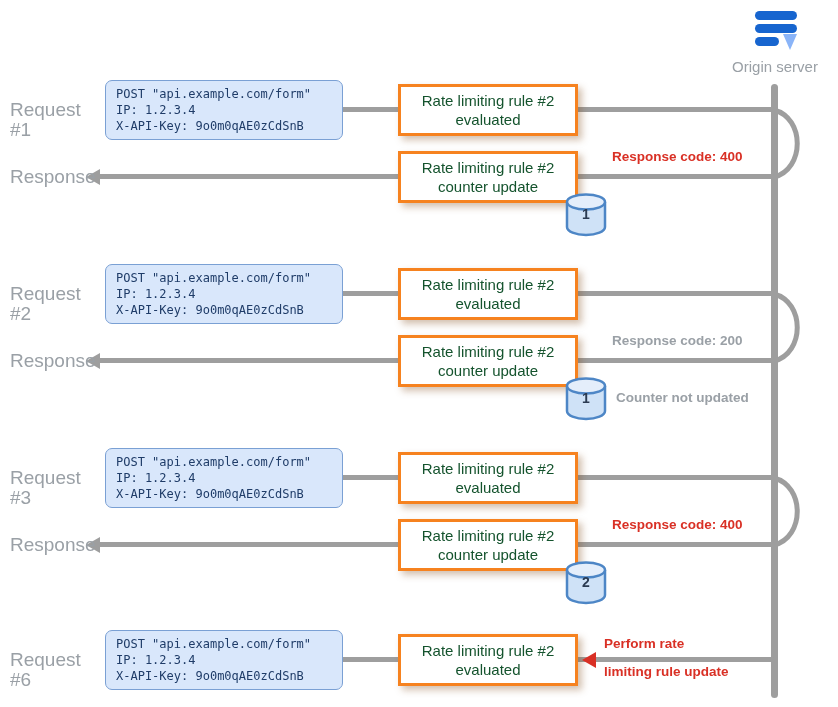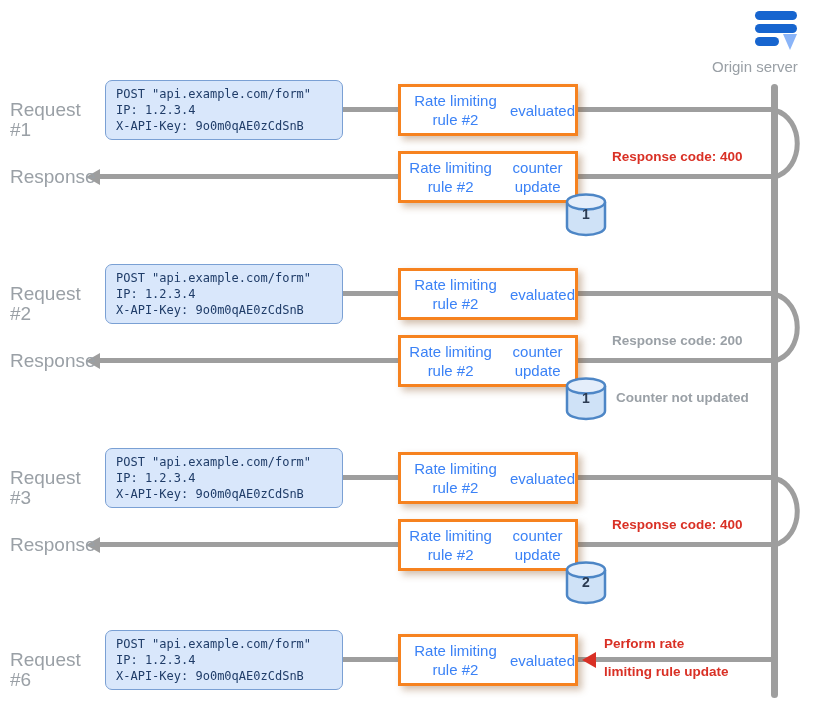--- a/index.html
+++ b/index.html
@@ -3,30 +3,30 @@
 <meta charset="utf-8">
 <style>
   html,body{margin:0;padding:0;background:#ffffff}
   .canvas{position:relative;width:838px;height:707px;background:#fff;font-family:"Liberation Sans",sans-serif;overflow:hidden}
   .lane-label{position:absolute;left:10px;width:90px;font-size:19px;line-height:20px;color:var(--gray_text,#9aa0a6);z-index:2}
   .h-line{position:absolute;height:5px;background:var(--line_gray,#9e9e9e);border-radius:2.5px;z-index:1}
   .timeline{position:absolute;left:771px;top:84px;width:7px;height:614px;background:var(--line_gray,#9e9e9e);border-radius:4px;z-index:1}
   .arcs{position:absolute;left:0;top:0;z-index:1;pointer-events:none}
   .arcs path{fill:none;stroke:var(--line_gray,#9e9e9e);stroke-width:5;stroke-linecap:round}
   .payload{position:absolute;left:105px;width:238px;height:60px;box-sizing:border-box;background:var(--payload_bg,#d9e7fb);border:1.5px solid var(--payload_border,#7aa0d4);border-radius:7px;padding:5px 10px 4px;z-index:2;font-family:"DejaVu Sans Mono","Liberation Mono",monospace;font-size:12px;line-height:16px;color:var(--payload_text,#1f3c68);white-space:nowrap}
-  .rule-box{position:absolute;left:398px;width:180px;height:52px;box-sizing:border-box;background:#fff;border:3px solid var(--orange,#f6821f);box-shadow:4px 4px 7px rgba(130,75,25,.35);z-index:2;display:flex;flex-direction:row;align-items:center;justify-content:center;font-size:15px;line-height:19px;color:#3b82f6;text-align:center}
+  .rule-box{position:absolute;left:398px;width:180px;height:52px;box-sizing:border-box;background:#fff;border:3px solid var(--orange,#f6821f);box-shadow:4px 4px 7px rgba(130,75,25,.35);z-index:2;display:flex;flex-direction:column;align-items:center;justify-content:center;font-size:15px;line-height:19px;color:#14532d;text-align:center}
   .db{position:absolute;left:564px;width:44px;height:46px;z-index:3}
   .db-num{position:absolute;left:0;top:14px;width:100%;text-align:center;font-size:14px;font-weight:700;color:#2b3b52}
   .ann{position:absolute;font-size:13.5px;font-weight:600;white-space:nowrap;z-index:3}
   .ann.red{color:var(--red,#d93025)}
   .ann.gray{color:var(--gray_text,#9aa0a6)}
   .arrow-left{position:absolute;width:0;height:0;border-top:8px solid transparent;border-bottom:8px solid transparent;border-right:14px solid var(--line_gray,#9e9e9e);z-index:2}
   .arrow-left.red{border-right-color:var(--red,#d93025)}
   .endpoint-icon{position:absolute;left:750px;top:4px;z-index:2}
-  .endpoint-label{position:absolute;left:712px;top:58px;width:126px;text-align:left;font-size:15px;color:var(--gray_text,#9aa0a6);z-index:2}
+  .endpoint-label{position:absolute;left:712px;top:58px;width:126px;text-align:center;font-size:15px;color:var(--gray_text,#9aa0a6);z-index:2}
 </style>
 </head>
 <body>
 
 <div class="canvas">
 
   <svg class="arcs" width="838" height="707" viewBox="0 0 838 707">
     <path d="M774 110 C805 118 805 169 774 177"></path>
     <path d="M774 294 C805 302 805 353 774 361"></path>
     <path d="M774 478 C805 486 805 537 774 545"></path>

